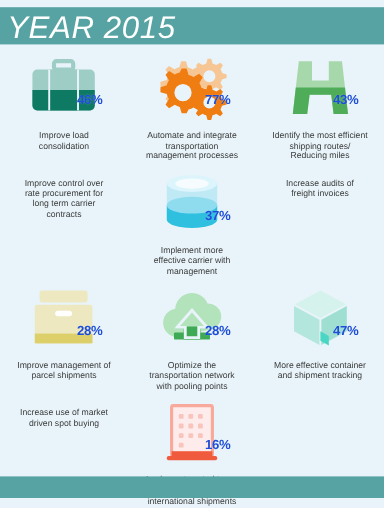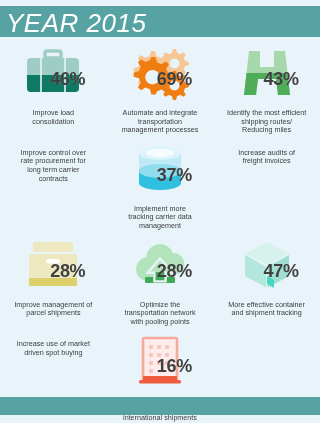--- a/index.html
+++ b/index.html
@@ -45,23 +45,23 @@
     padding: 4px 4px 2px 4px;
   }
   .icon-wrap {
     position: relative;
     width: 72px; height: 56px;
     display: flex; align-items: center; justify-content: center;
   }
   .pct {
     position: absolute;
     right: 4px; bottom: 11px;
-    font-size: 18px;
+    font-size: 11px;
     font-weight: 700;
-    color: #404040;
+    color: #1d4ed8;
     letter-spacing: -0.3px;
     z-index: 5;
     text-shadow: 0 0 1px rgba(255,255,255,.35);
   }
   .caption {
     margin-top: 8px;
     font-size: 7.2px;
     line-height: 8.6px;
     text-align: center;
     color: #3b3b3b;
@@ -133,21 +133,21 @@
           </g>
           <g fill="#f07d12">
             <path d="M20 16 l5 0 2 6.5 a16 16 0 0 1 5 2.1 l5.8-3.4 3.6 3.6 -3.4 5.8 a16 16 0 0 1 2.1 5 l6.5 2 0 5 -6.5 2 a16 16 0 0 1-2.1 5 l3.4 5.8 -3.6 3.6 -5.8-3.4 a16 16 0 0 1-5 2.1 L25 61.5 l-5 0 -2-6.5 a16 16 0 0 1-5-2.1 l-5.8 3.4 -3.6-3.6 3.4-5.8 a16 16 0 0 1-2.1-5 L-1.6 40 l0-5 6.5-2 a16 16 0 0 1 2.1-5 L3.6 22.2 l3.6-3.6 5.8 3.4 a16 16 0 0 1 5-2.1z" transform="translate(6,-3) scale(0.82)"></path>
             <circle cx="23.5" cy="30.2" r="7.2" fill="#e8f4fa"></circle>
           </g>
           <g fill="#f07d12">
             <path d="M44 24 l3 0 1.2 3.9 a9.6 9.6 0 0 1 3 1.3 l3.4-2 2.2 2.2 -2 3.4 a9.6 9.6 0 0 1 1.3 3 L59.9 37 l0 3 -3.9 1.2 a9.6 9.6 0 0 1-1.3 3 l2 3.4 -2.2 2.2 -3.4-2 a9.6 9.6 0 0 1-3 1.3 L47 53 l-3 0 -1.2-3.9 a9.6 9.6 0 0 1-3-1.3 l-3.4 2 -2.2-2.2 2-3.4 a9.6 9.6 0 0 1-1.3-3 L31.1 40 l0-3 3.9-1.2 a9.6 9.6 0 0 1 1.3-3 l-2-3.4 2.2-2.2 3.4 2 a9.6 9.6 0 0 1 3-1.3z"></path>
             <circle cx="45.5" cy="38.5" r="5" fill="#e8f4fa"></circle>
           </g>
         </svg>
-        <span class="pct">69%</span>
+        <span class="pct">77%</span>
       </div>
       <div class="caption">Automate and integrate
 transportation
 management processes</div>
     </div>
 
     <div class="cell row-0">
       <div class="icon-wrap">
         <svg width="58" height="48" viewBox="0 0 58 48">
           <defs>
@@ -180,21 +180,21 @@
             <path d="M6 9 v30 a21 7 0 0 0 42 0 v-30 z" fill="#bfe9f5"></path>
             <path d="M6 27 v12 a21 7 0 0 0 42 0 v-12 z" fill="#2fc0e0"></path>
             <ellipse cx="27" cy="27" rx="21" ry="7" fill="#8fdcef"></ellipse>
             <ellipse cx="27" cy="9" rx="21" ry="7" fill="#dcf4fb"></ellipse>
             <ellipse cx="27" cy="9" rx="14" ry="4.2" fill="#ffffff" opacity="0.75"></ellipse>
           </g>
         </svg>
         <span class="pct">37%</span>
       </div>
       <div class="caption">Implement more
-tracking carrier data
+effective carrier with
 management</div>
     </div>
 
     <div class="cell row-1">
       <div class="caption">Increase audits of
 freight invoices</div>
     </div>
 
     <div class="cell row-2">
       <div class="icon-wrap">

